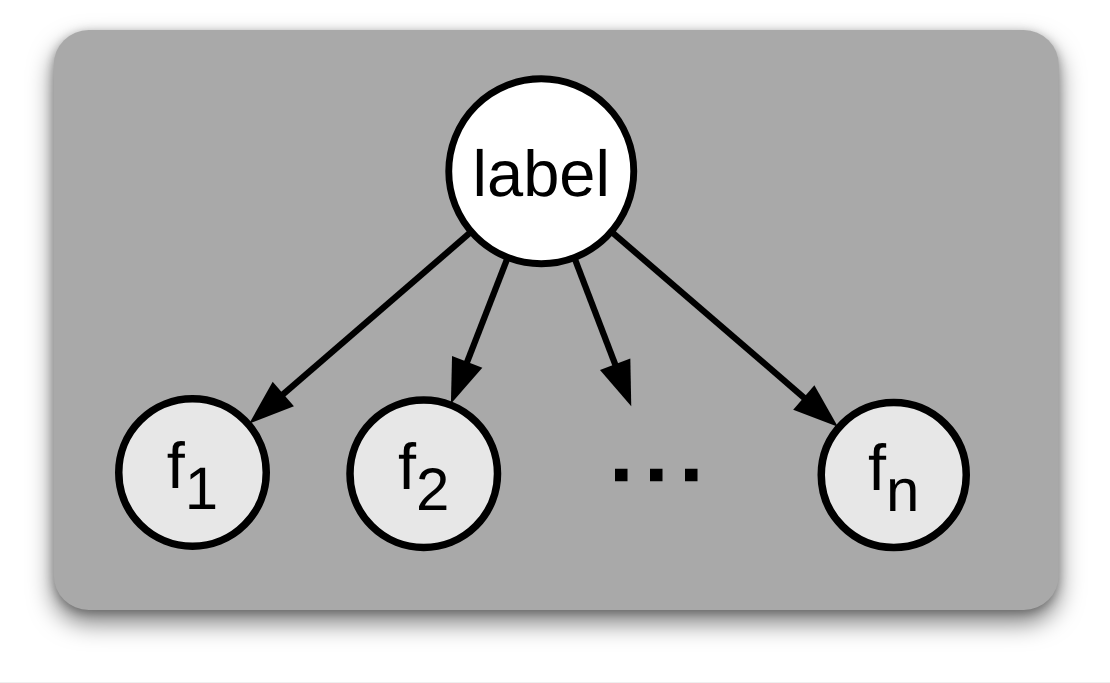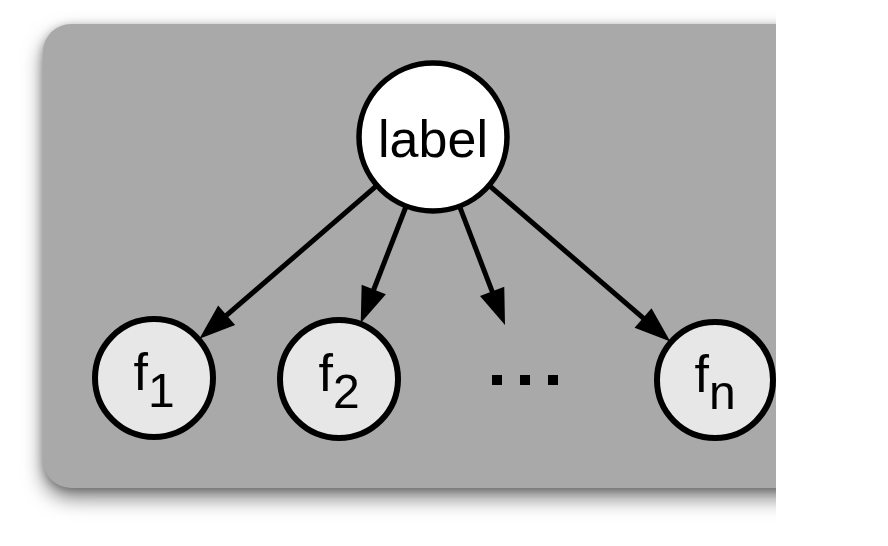--- a/index.html
+++ b/index.html
@@ -25,21 +25,21 @@
     top: 0;
   }
   text {
     font-family: "Liberation Sans", sans-serif;
     fill: #000000;
   }
 </style>
 </head>
 <body>
 
-<div class="stage" style="width: 776px; height: 546px; background: rgb(255, 255, 255);">
+<div class="stage" style="width: 888px; height: 546px; background: rgb(255, 255, 255);">
   <div class="panel" style="left: 43px; top: 24px; width: 804px; height: 464px; border-radius: 28px; background: rgb(169, 169, 169); box-shadow: rgba(0, 0, 0, 0.5) 0px 10px 20px, rgba(0, 0, 0, 0.25) 0px 2px 8px;"></div>
   <svg class="diagram" xmlns="http://www.w3.org/2000/svg" width="888" height="546" viewBox="0 0 888 546">
       <line x1="376.9996108601009" y1="185.37309599539674" x2="220.5950573555557" y2="320.47523719466335" stroke="#000000" stroke-width="5"></line>
       <polygon points="199.40572092424253,338.7785708145432 218.1511771552724,305.4078071030166 235.14712980230368,325.0836195035216" fill="#000000"></polygon>
       <line x1="406.2064891154726" y1="205.97903866016625" x2="370.86255348430285" y2="296.9708729446671" stroke="#000000" stroke-width="5"></line>
       <polygon points="360.72446828475194,323.0710497350003 361.64121003151985,284.8067114476376 385.8770884796864,294.22064770436344" fill="#000000"></polygon>
       <line x1="459.46589772892105" y1="206.10539962551616" x2="494.98587653500283" y2="298.8520109525074" stroke="#000000" stroke-width="5"></line>
       <polygon points="505,325 479.9845606300964,296.03057140482963 504.26483617419666,286.73174247304655" fill="#000000"></polygon>
       <line x1="489.0585058876323" y1="185.30573379678953" x2="649.093378213189" y2="323.20812377945015" stroke="#000000" stroke-width="5"></line>
       <polygon points="670.3047047652661,341.485968999857 634.5468567745496,327.833998187084 651.5191416220702,308.1377663887267" fill="#000000"></polygon>

